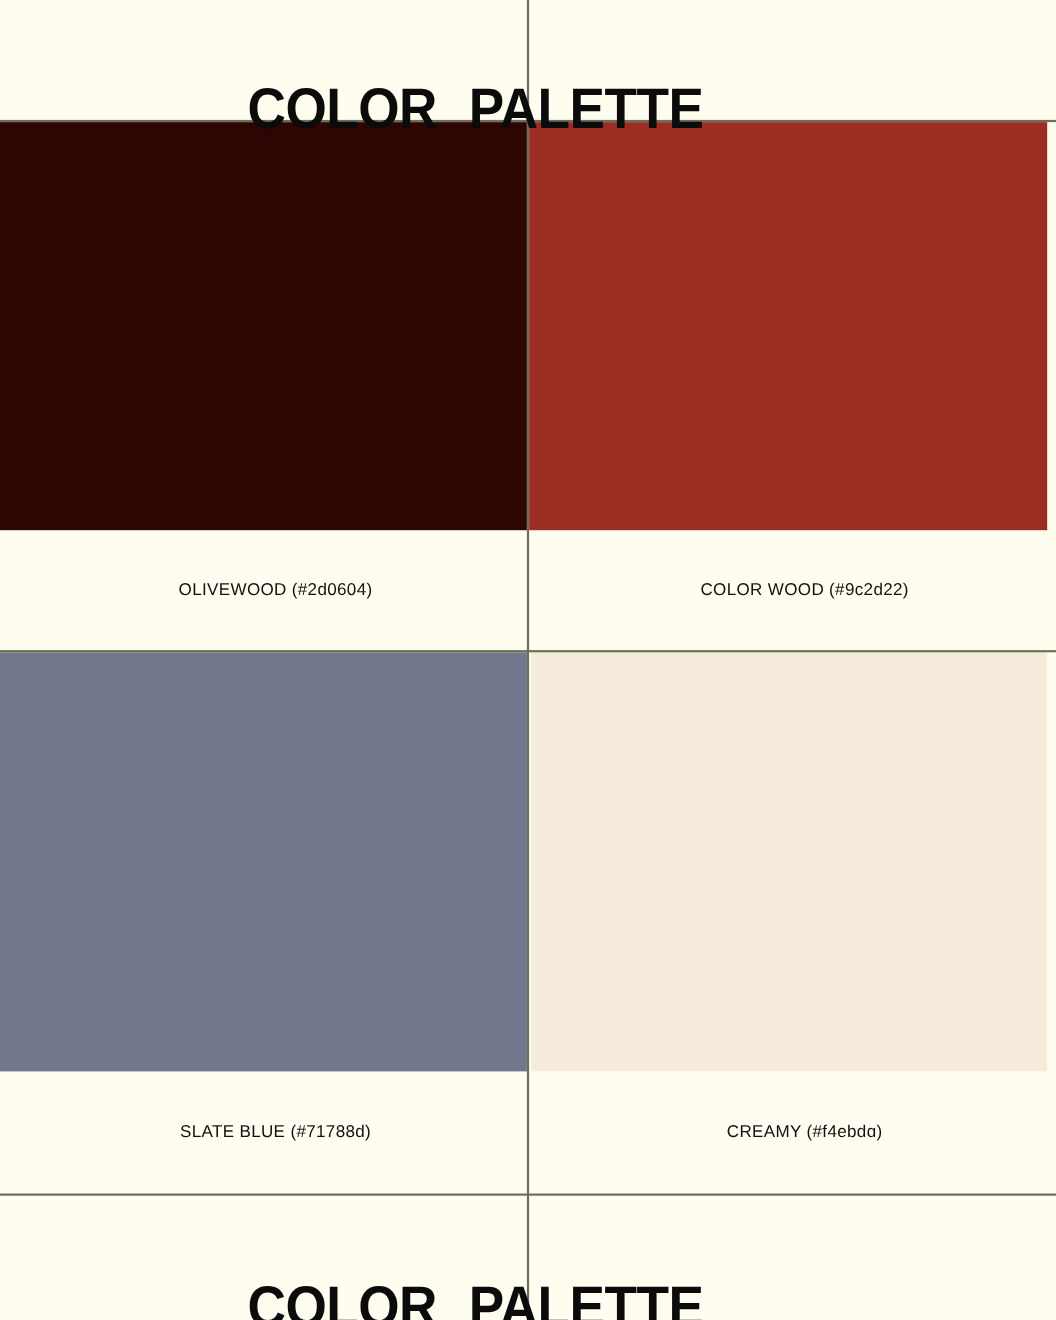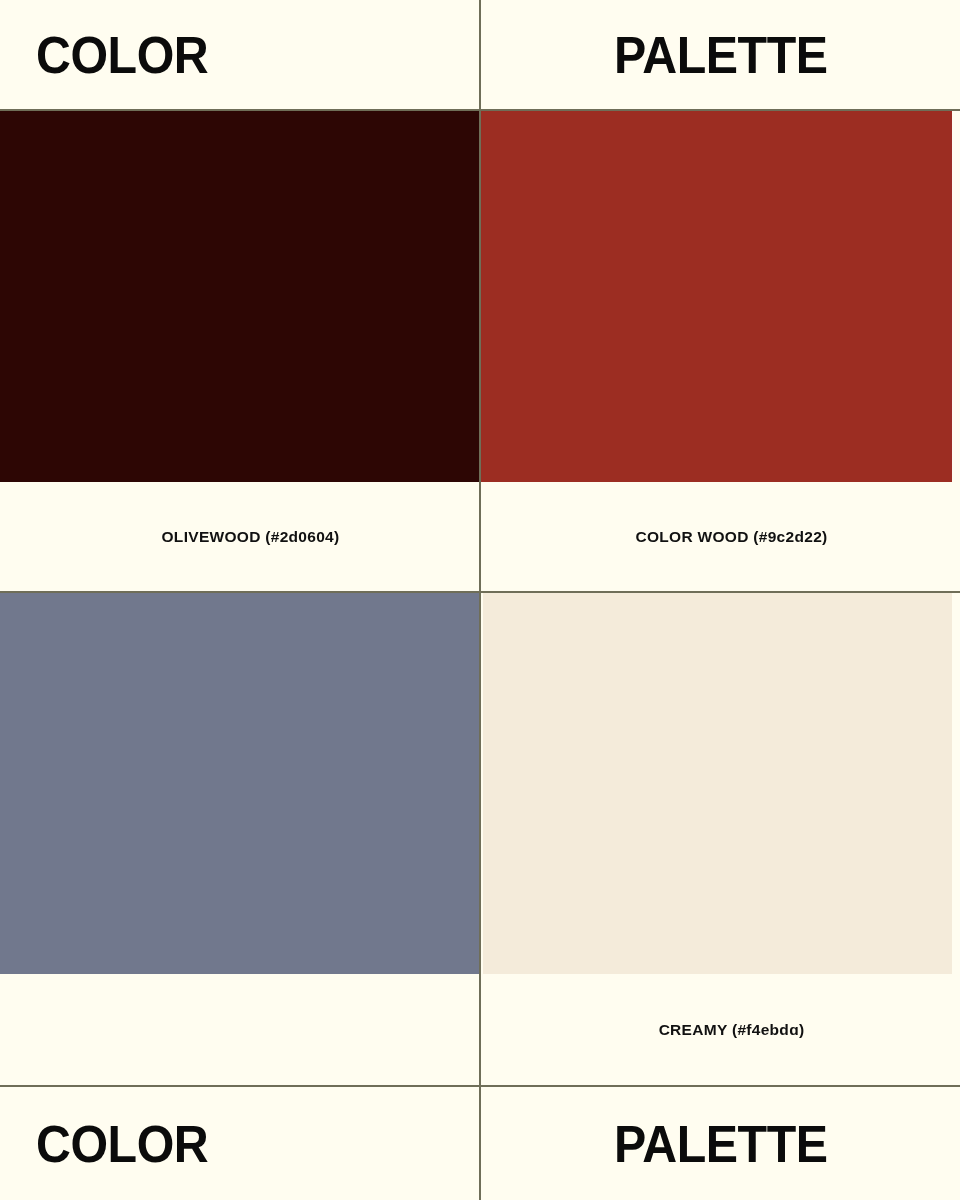--- a/index.html
+++ b/index.html
@@ -44,24 +44,25 @@
   .rule-h.middle { top: 591px; }
   .rule-h.bottom { top: 1085px; }
 
   
   .band {
     position: absolute;
     left: 0;
     width: 864px;
     display: flex;
     align-items: center;
-    justify-content: space-between;
+    justify-content: center;
     box-sizing: border-box;
     padding: 0 36px;
     z-index: 7;
+    margin-top: 44px;
   }
   .band.header { top: 0; height: 109px; }
   .band.footer { top: 1087px; height: 113px; }
 
   .band-word {
     font-family: "Liberation Sans", sans-serif;
     font-size: 52px;
     font-weight: 700;
     letter-spacing: -0.5px;
     color: #0b0b0b;
@@ -111,21 +112,21 @@
   }
 
   
   .caption {
     position: absolute;
     display: flex;
     align-items: center;
     justify-content: center;
     box-sizing: border-box;
     font-size: 15.5px;
-    font-weight: 700;
+    font-weight: 400;
     letter-spacing: 0.3px;
     color: #111111;
     text-align: right;
     white-space: nowrap;
     padding-left: 22px;
   }
   .cap-olivewood { left: 0px;   top: 482px; width: 479px; height: 110px; }
   .cap-tuscan    { left: 481px; top: 482px; width: 479px; height: 110px; }
   .cap-slate     { left: 0px;   top: 974px; width: 479px; height: 112px; }
   .cap-creamy    { left: 481px; top: 974px; width: 479px; height: 112px; }
@@ -140,20 +141,21 @@
     <div class="band-word right">PALETTE</div>
   </div>
 
   <div class="swatch sw-olivewood" style="background: rgb(45, 6, 4);"></div>
   <div class="swatch sw-tuscan" style="background: rgb(156, 45, 34);"></div>
   <div class="swatch sw-slate" style="background: rgb(113, 120, 141);"></div>
   <div class="swatch sw-creamy" style="background: rgb(244, 235, 218);"></div>
 
   <div class="caption cap-olivewood">OLIVEWOOD (#2d0604)</div>
   <div class="caption cap-tuscan">COLOR WOOD (#9c2d22)</div>
+  <div class="caption cap-slate">SLATE BLUE (#71788d)</div>
   <div class="caption cap-creamy">CREAMY (#f4ebdɑ)</div>
 
   <div class="rule-h top" style="background: rgb(111, 110, 88);"></div>
   <div class="rule-h middle" style="background: rgb(111, 110, 88);"></div>
   <div class="rule-h bottom" style="background: rgb(111, 110, 88);"></div>
   <div class="rule-v" style="background: rgb(111, 110, 88);"></div>
 
   <div class="band footer">
     <div class="band-word">COLOR</div>
     <div class="band-word right">PALETTE</div>

